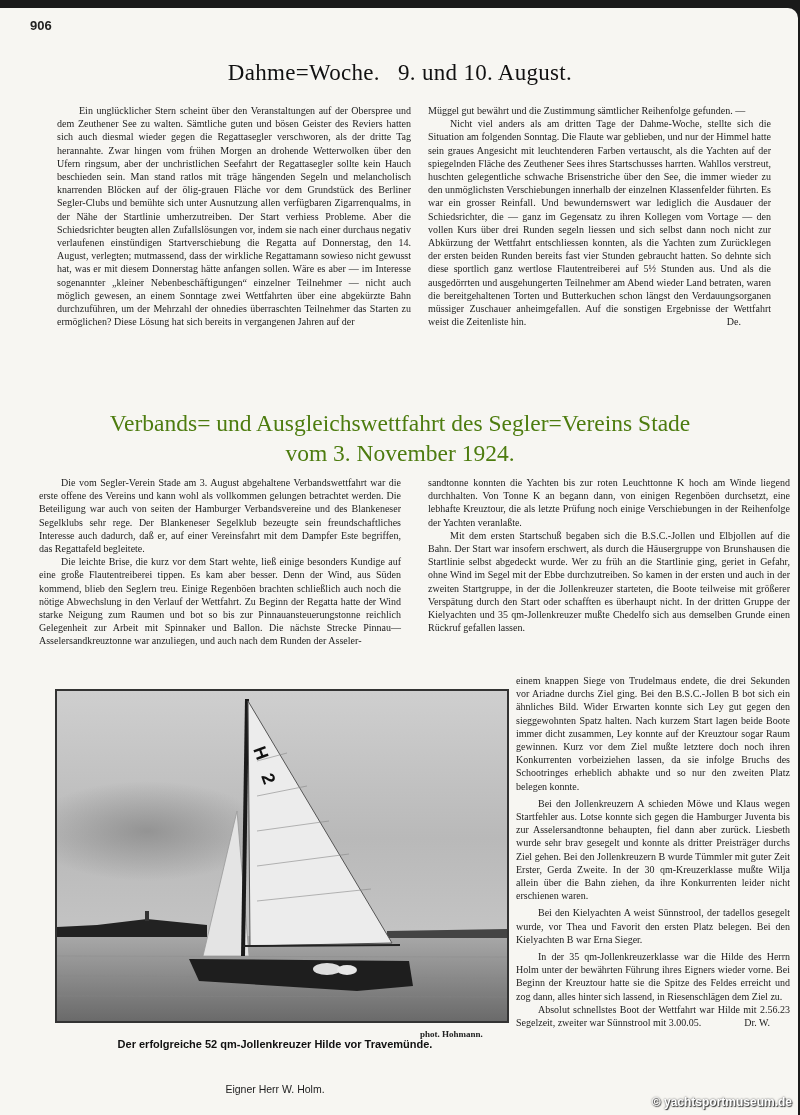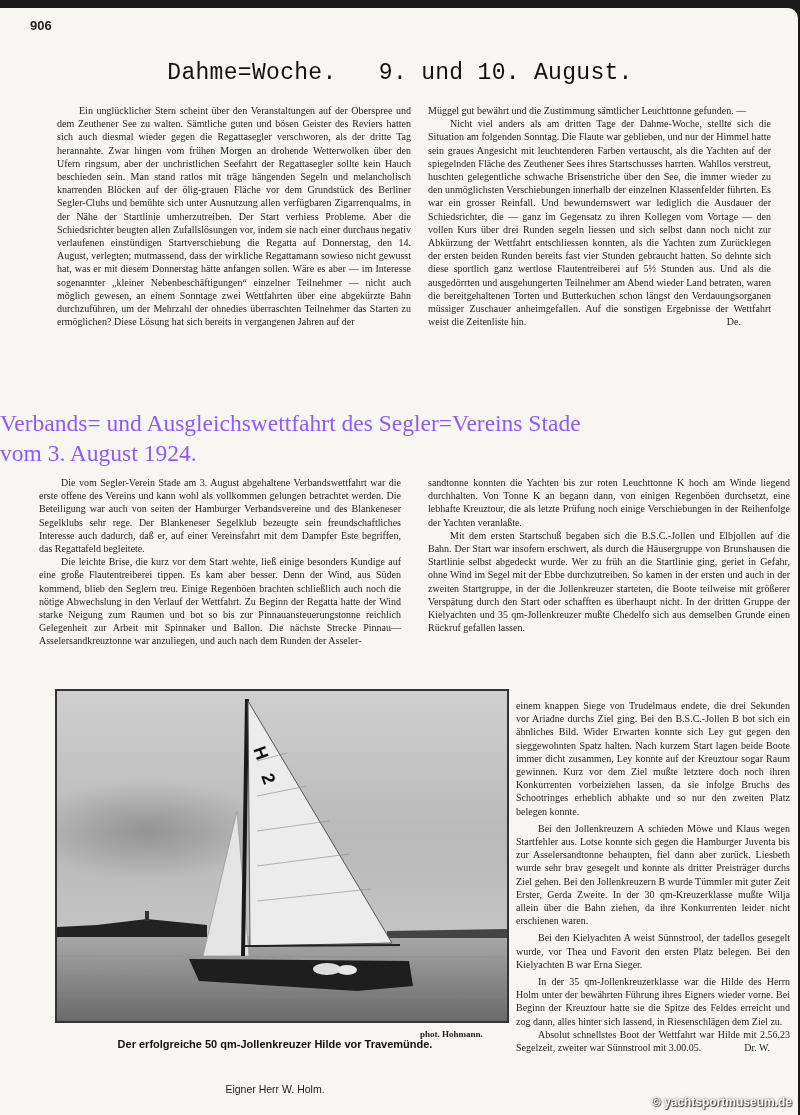--- a/index.html
+++ b/index.html
@@ -1,64 +1,64 @@
 <!DOCTYPE html>
 <html><head>
 <meta charset="utf-8">
 <style>
   html, body { margin:0; padding:0; }
   body { width:800px; height:1115px; background:#1a1a1a; position:relative; overflow:hidden; font-family:"Liberation Serif","DejaVu Serif",serif; }
   .page { position:absolute; left:0; top:8px; width:798px; height:1107px; background:#f7f6f2; border-top-right-radius:10px; }
   .pagenum { position:absolute; left:30px; top:10px; font-family:"Liberation Sans",sans-serif; font-weight:bold; font-size:13px; color:#222; }
-  .title1 { position:absolute; left:0; width:800px; top:52px; text-align:center; font-family:Liberation Mono, monospace; font-size:23px; color:#111; letter-spacing:0.3px; }
+  .title1 { position:absolute; left:0; width:800px; top:52px; text-align:center; font-family:Liberation Serif, serif; font-size:23px; color:#111; letter-spacing:0.3px; }
   .col { position:absolute; font-size:10px; line-height:13.2px; color:#1c1c1c; text-align:justify; hyphens:manual; }
   .col p { margin:0; text-indent:22px; }
   .col p.noind { text-indent:0; }
   .col p.gap { margin-top:4px; }
   .sig { float:right; padding-right:30px; }
-  .title2 { position:absolute; left:0; width:800px; top:400px; font-size:23.5px; line-height:30px; color:#8b5cf6; }
+  .title2 { position:absolute; left:0; width:800px; top:400px; text-align:center; font-size:23.5px; line-height:30px; color:#4d7c0f; }
   .photo { position:absolute; left:55px; top:681px; width:450px; height:330px; border:2px solid #333; overflow:hidden; background:#bdbdbd; }
   .credit { position:absolute; left:420px; top:1021px; font-family:Liberation Serif, serif; font-size:9px; font-weight:bold; color:#222; }
   .cap1 { position:absolute; left:55px; width:440px; top:1030px; text-align:center; font-family:"Liberation Sans",sans-serif; font-weight:bold; font-size:11px; color:#111; }
   .cap2 { position:absolute; left:55px; width:440px; top:1046px; text-align:center; font-family:"Liberation Sans",sans-serif; font-size:10.5px; color:#222;margin-top:29px; }
   .wm { position:absolute; right:8px; bottom:6px; font-family:"Liberation Sans",sans-serif; font-weight:bold; font-size:12px; color:#fff; text-shadow:0 0 2px #444,1px 1px 1px #333; }
 </style>
 </head>
 <body>
 
 <div class="page">
   <div class="pagenum">906</div>
 
   <div class="title1" style="white-space:pre">Dahme=Woche.   9. und 10. August.</div>
 
   <div class="col" style="left:57px; top:96px; width:354px;">
     <p>Ein unglücklicher Stern scheint über den Veranstaltungen auf der Oberspree und dem Zeuthener See zu walten. Sämtliche guten und bösen Geister des Reviers hatten sich auch diesmal wieder gegen die Regattasegler verschworen, als der dritte Tag herannahte. Zwar hingen vom frühen Morgen an drohende Wetterwolken über den Ufern ringsum, aber der unchristlichen Seefahrt der Regattasegler sollte kein Hauch beschieden sein. Man stand ratlos mit träge hängenden Segeln und melancholisch knarrenden Blöcken auf der ölig-grauen Fläche vor dem Grundstück des Berliner Segler-Clubs und bemühte sich unter Ausnutzung allen verfügbaren Zigarrenqualms, in der Nähe der Startlinie umherzutreiben. Der Start verhiess Probleme. Aber die Schiedsrichter beugten allen Zufallslösungen vor, indem sie nach einer durchaus negativ verlaufenen einstündigen Startverschiebung die Regatta auf Donnerstag, den 14. August, verlegten; mutmassend, dass der wirkliche Regattamann sowieso nicht gewusst hat, was er mit diesem Donnerstag hätte anfangen sollen. Wäre es aber — im Interesse sogenannter „kleiner Nebenbeschäftigungen“ einzelner Teilnehmer — nicht auch möglich gewesen, an einem Sonntage zwei Wettfahrten über eine abgekürzte Bahn durchzuführen, um der Mehrzahl der ohnedies überraschten Teilnehmer das Starten zu ermöglichen? Diese Lösung hat sich bereits in vergangenen Jahren auf der</p>
   </div>
 
   <div class="col" style="left:428px; top:96px; width:343px;">
-    <p class="noind">Müggel gut bewährt und die Zustimmung sämtlicher Leuchttonne gefunden. —</p>
+    <p class="noind">Müggel gut bewährt und die Zustimmung sämtlicher Reihenfolge gefunden. —</p>
     <p><span>Nicht viel anders als am dritten Tage der Dahme-Woche, stellte sich die Situation am folgenden Sonntag. Die Flaute war geblieben, und nur der Himmel hatte sein graues Angesicht mit leuchtenderen Farben vertauscht, als die Yachten auf der spiegelnden Fläche des Zeuthener Sees ihres Startschusses harrten. Wahllos verstreut, huschten gelegentliche schwache Brisenstriche über den See, die immer wieder zu den unmöglichsten Verschiebungen innerhalb der einzelnen Klassenfelder führten. Es war ein grosser Reinfall. Und bewundernswert war lediglich die Ausdauer der Schiedsrichter, die — ganz im Gegensatz zu ihren Kollegen vom Vortage — den vollen Kurs über drei Runden segeln liessen und sich selbst dann noch nicht zur Abkürzung der Wettfahrt entschliessen konnten, als die Yachten zum Zurücklegen der ersten beiden Runden bereits fast vier Stunden gebraucht hatten. So dehnte sich diese sportlich ganz wertlose Flautentreiberei auf 5½ Stunden aus. Und als die ausgedörrten und ausgehungerten Teilnehmer am Abend wieder Land betraten, waren die bereitgehaltenen Torten und Butterkuchen schon längst den Verdauungsorganen müssiger Zuschauer anheimgefallen. Auf die sonstigen Ergebnisse der Wettfahrt weist die Zeitenliste hin.</span> <span class="sig">De.</span></p>
   </div>
 
   <div class="title2">
     <div>Verbands= und Ausgleichswettfahrt des Segler=Vereins Stade</div>
-    <div>vom 3. August 1924.</div>
+    <div>vom 3. November 1924.</div>
   </div>
 
   <div class="col" style="left:39px; top:468px; width:362px;">
     <p>Die vom Segler-Verein Stade am 3. August abgehaltene Verbandswettfahrt war die erste offene des Vereins und kann wohl als vollkommen gelungen betrachtet werden. Die Beteiligung war auch von seiten der Hamburger Verbandsvereine und des Blankeneser Segelklubs sehr rege. Der Blankeneser Segelklub bezeugte sein freundschaftliches Interesse auch dadurch, daß er, auf einer Vereinsfahrt mit dem Dampfer Este begriffen, das Regattafeld begleitete.</p>
     <p>Die leichte Brise, die kurz vor dem Start wehte, ließ einige besonders Kundige auf eine große Flautentreiberei tippen. Es kam aber besser. Denn der Wind, aus Süden kommend, blieb den Seglern treu. Einige Regenböen brachten schließlich auch noch die nötige Abwechslung in den Verlauf der Wettfahrt. Zu Beginn der Regatta hatte der Wind starke Neigung zum Raumen und bot so bis zur Pinnauansteuerungstonne reichlich Gelegenheit zur Arbeit mit Spinnaker und Ballon. Die nächste Strecke Pinnau—Asselersandkreuztonne war anzuliegen, und auch nach dem Runden der Asseler-</p>
   </div>
 
   <div class="col" style="left:428px; top:468px; width:362px;">
     <p class="noind">sandtonne konnten die Yachten bis zur roten Leuchttonne K hoch am Winde liegend durchhalten. Von Tonne K an begann dann, von einigen Regenböen durchsetzt, eine lebhafte Kreuztour, die als letzte Prüfung noch einige Verschiebungen in der Reihenfolge der Yachten veranlaßte.</p>
     <p>Mit dem ersten Startschuß begaben sich die B.S.C.-Jollen und Elbjollen auf die Bahn. Der Start war insofern erschwert, als durch die Häusergruppe von Brunshausen die Startlinie selbst abgedeckt wurde. Wer zu früh an die Startlinie ging, geriet in Gefahr, ohne Wind im Segel mit der Ebbe durchzutreiben. So kamen in der ersten und auch in der zweiten Startgruppe, in der die Jollenkreuzer starteten, die Boote teilweise mit größerer Verspätung durch den Start oder schafften es überhaupt nicht. In der dritten Gruppe der Kielyachten und 35 qm-Jollenkreuzer mußte Chedelfo sich aus demselben Grunde einen Rückruf gefallen lassen.</p>
   </div>
 
-  <div class="col" style="left:516px; top:666px; width:274px;margin-top:25px;">
+  <div class="col" style="left:516px; top:666px; width:274px;">
     <p class="noind">einem knappen Siege von Trudelmaus endete, die drei Sekunden vor Ariadne durchs Ziel ging. Bei den B.S.C.-Jollen B bot sich ein ähnliches Bild. Wider Erwarten konnte sich Ley gut gegen den sieggewohnten Spatz halten. Nach kurzem Start lagen beide Boote immer dicht zusammen, Ley konnte auf der Kreuztour sogar Raum gewinnen. Kurz vor dem Ziel mußte letztere doch noch ihren Konkurrenten vorbeiziehen lassen, da sie infolge Bruchs des Schootringes erheblich abhakte und so nur den zweiten Platz belegen konnte.</p>
     <p class="gap">Bei den Jollenkreuzern A schieden Möwe und Klaus wegen Startfehler aus. Lotse konnte sich gegen die Hamburger Juventa bis zur Asselersandtonne behaupten, fiel dann aber zurück. Liesbeth wurde sehr brav gesegelt und konnte als dritter Preisträger durchs Ziel gehen. Bei den Jollenkreuzern B wurde Tümmler mit guter Zeit Erster, Gerda Zweite. In der 30 qm-Kreuzerklasse mußte Wilja allein über die Bahn ziehen, da ihre Konkurrenten leider nicht erschienen waren.</p>
     <p class="gap">Bei den Kielyachten A weist Sünnstrool, der tadellos gesegelt wurde, vor Thea und Favorit den ersten Platz belegen. Bei den Kielyachten B war Erna Sieger.</p>
     <p class="gap">In der 35 qm-Jollenkreuzerklasse war die Hilde des Herrn Holm unter der bewährten Führung ihres Eigners wieder vorne. Bei Beginn der Kreuztour hatte sie die Spitze des Feldes erreicht und zog dann, alles hinter sich lassend, in Riesenschlägen dem Ziel zu.</p>
     <p><span>Absolut schnellstes Boot der Wettfahrt war Hilde mit 2.56.23 Segelzeit, zweiter war Sünnstrool mit 3.00.05.</span> <span class="sig" style="padding-right:20px">Dr. W.</span></p>
   </div>
 
   <div class="photo">
     <svg width="450" height="330" viewBox="0 0 450 330">
       <defs>
@@ -100,17 +100,17 @@
       <text x="196" y="58" font-family="Liberation Sans, sans-serif" font-size="18" font-weight="bold" fill="#111" transform="rotate(70 196 58)">H</text>
       <text x="204" y="85" font-family="Liberation Sans, sans-serif" font-size="18" font-weight="bold" fill="#111" transform="rotate(70 204 85)">2</text>
       <line x1="186" y1="255" x2="343" y2="254" stroke="#222" stroke-width="2"></line>
       <path d="M132 268 L352 270 L356 295 L300 300 L142 290 Z" fill="#1e1e1e"></path>
       <ellipse cx="270" cy="278" rx="14" ry="6" fill="#ddd"></ellipse>
       <ellipse cx="290" cy="279" rx="10" ry="5" fill="#e6e6e6"></ellipse>
     </svg>
   </div>
 
   <div class="credit">phot. Hohmann.</div>
-  <div class="cap1">Der erfolgreiche 50 qm-Jollenkreuzer Hilde vor Travemünde.</div>
+  <div class="cap1">Der erfolgreiche 52 qm-Jollenkreuzer Hilde vor Travemünde.</div>
   <div class="cap2">Eigner Herr W. Holm.</div>
 </div>
 
 <div class="wm">© yachtsportmuseum.de</div>
 
 </body></html>

